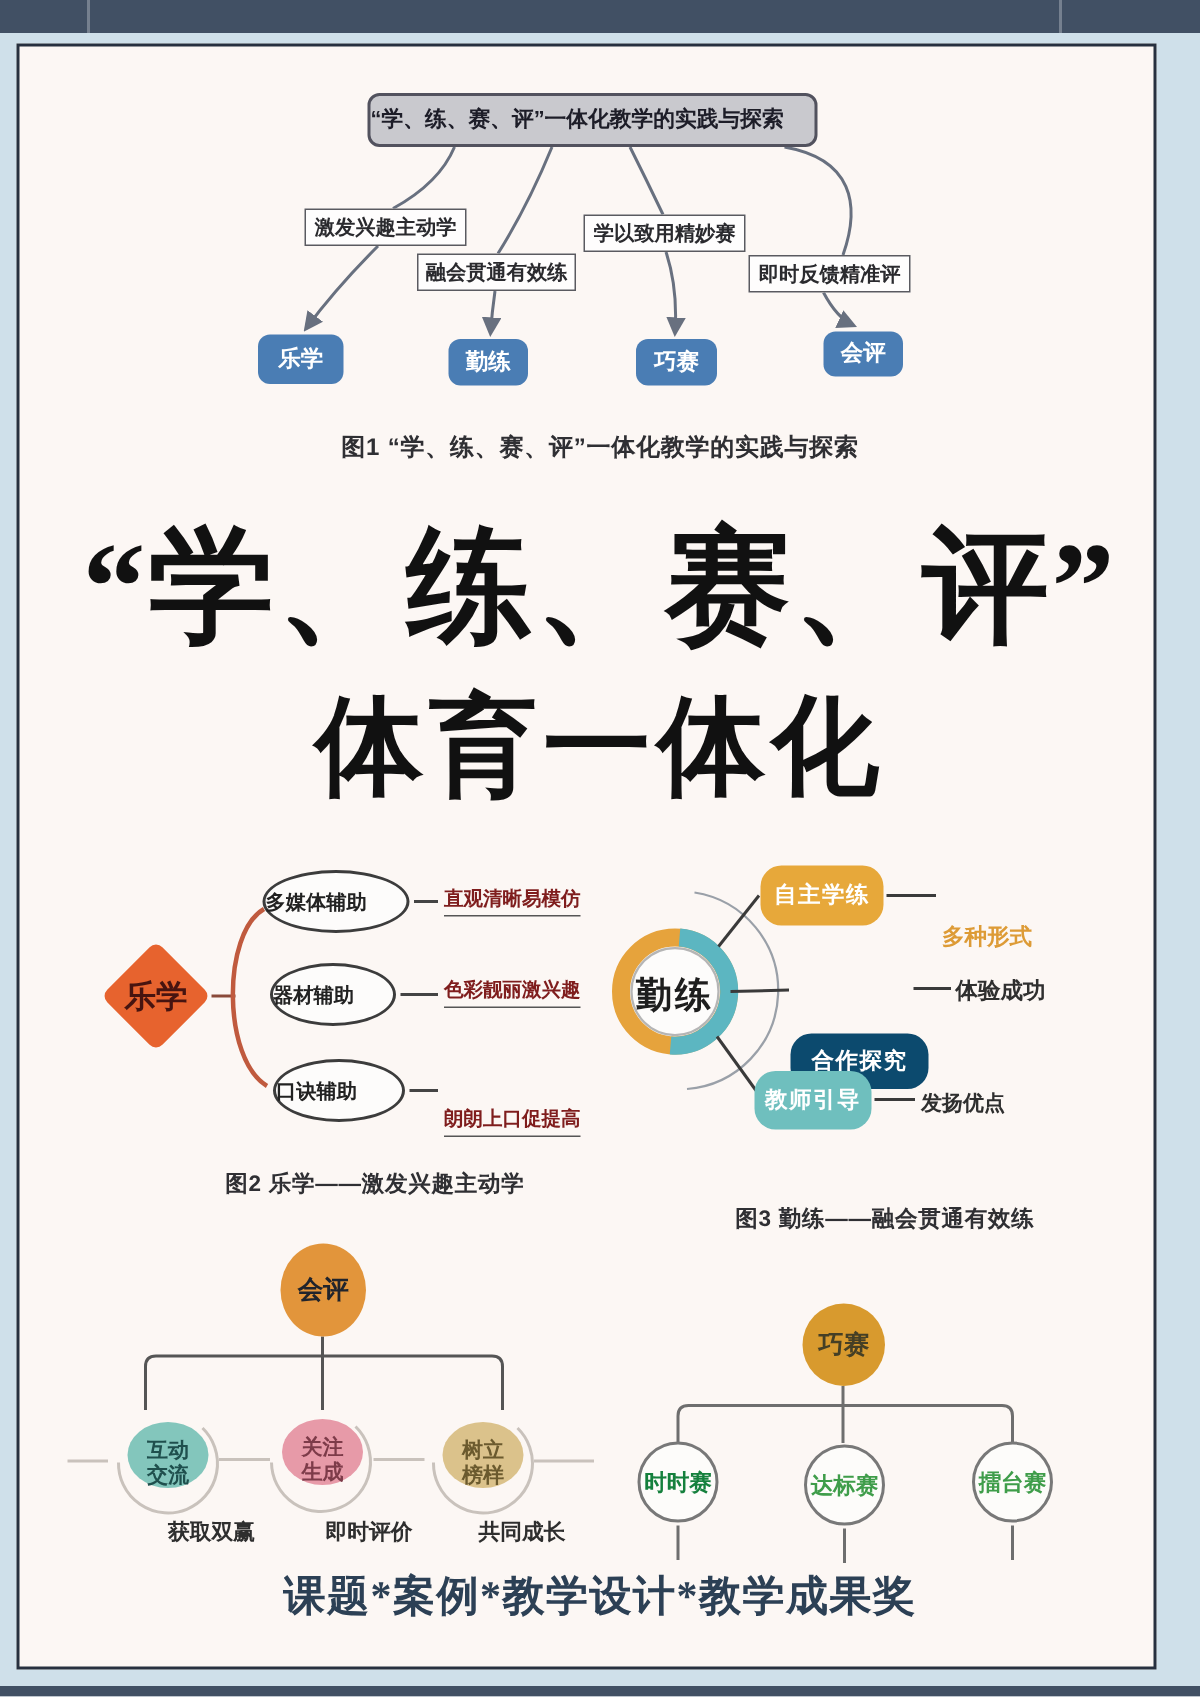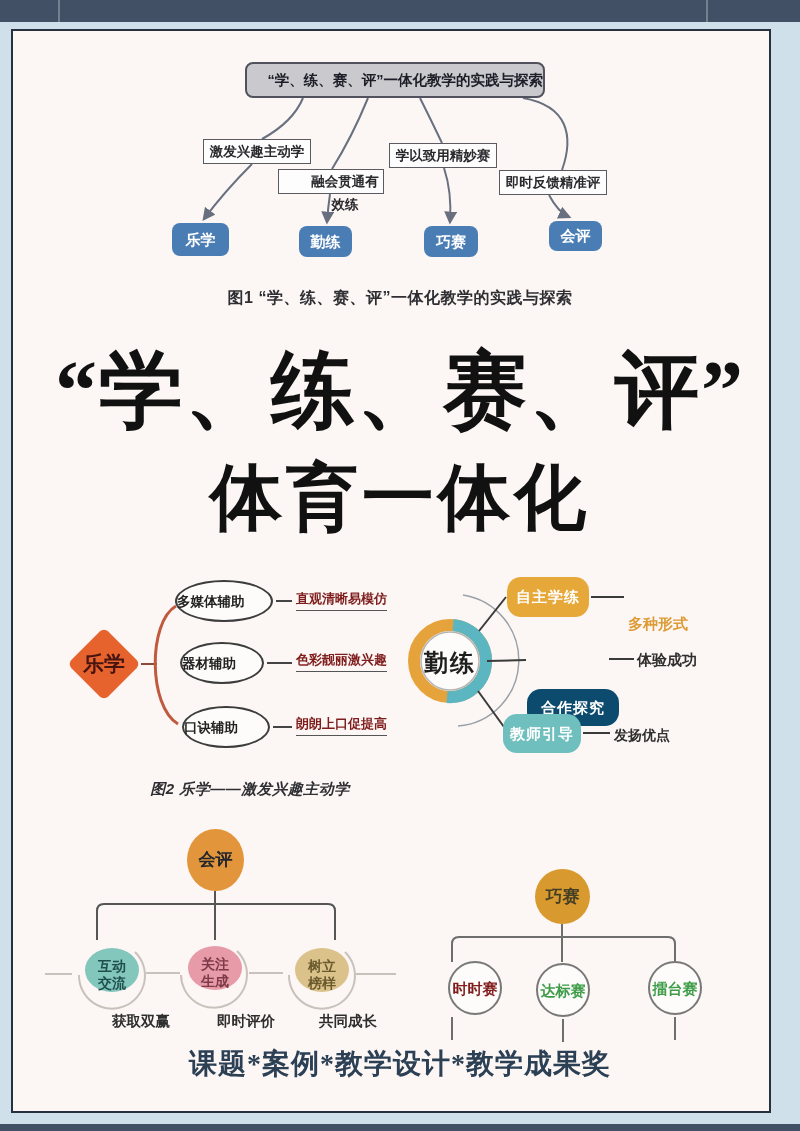--- a/index.html
+++ b/index.html
@@ -6,21 +6,21 @@
   body{font-family:"Liberation Sans",sans-serif;}
   .stage{position:relative;width:800px;height:1131px;background:#cfe0ea;overflow:hidden;}
   .abs{position:absolute;box-sizing:border-box;}
   .strip{background:#415064;}
   .strip-line{background:rgba(255,255,255,.28);}
   .poster{left:11px;top:29px;width:760px;height:1084px;background:#fcf7f4;border:2px solid #27303f;}
   .watermark{left:547px;top:28px;width:226px;height:43px;background:#594651;border-radius:12px;
              color:#fff;font-size:24px;line-height:43px;text-align:center;z-index:30;}
   svg.lines{left:0;top:0;z-index:5;}
   .rootbox{left:245px;top:62px;width:300px;height:36px;background:#c9c9ce;border:2px solid #52525e;
-           border-radius:8px;font-size:14.5px;font-weight:bold;color:#1d1d28;text-align:right;line-height:33px;z-index:6;}
+           border-radius:8px;font-size:14.5px;font-weight:bold;color:#1d1d28;text-align:left;line-height:33px;z-index:6;}
   .wbox{background:#fefdfd;border:1.5px solid #5a5a60;font-size:13.5px;font-weight:bold;color:#2a2a2e;
         text-align:center;line-height:23px;z-index:6;}
   .bluebox{background:#4a7db4;border-radius:8px;color:#fff;font-weight:bold;font-size:15px;
            text-align:center;z-index:6;}
   .caption{font-size:15.5px;font-weight:bold;color:#2f2f33;text-align:center;z-index:6;letter-spacing:.5px;}
   .title-line{left:0;width:800px;text-align:center;font-family:"Liberation Serif",serif;
               font-weight:bold;color:#111;z-index:6;}
   .diamond{left:78px;top:638px;width:52px;height:52px;background:#e7632e;border-radius:6px;
            transform:rotate(45deg);z-index:6;}
   .diamond-label{left:64px;top:650px;width:80px;text-align:center;font-size:21px;font-weight:bold;
@@ -120,21 +120,21 @@
       <path d="M 675 1017 L 675 1040"></path>
     </g>
   </svg>
 
   <div class="abs rootbox">
     <span>“学、练、赛、评”一体化教学的实践与探索</span>
   </div>
   <div class="abs wbox" style="left:203px;top:139px;width:108px;height:25px;">
     <span>激发兴趣主动学</span>
   </div>
-  <div class="abs wbox" style="left:278px;top:169px;width:106px;height:25px;padding-left:28px;">
+  <div class="abs wbox" style="left:278px;top:169px;width:106px;height:25px;">
     <span>融会贯通有效练</span>
   </div>
   <div class="abs wbox" style="left:389px;top:143px;width:108px;height:25px;">
     <span>学以致用精妙赛</span>
   </div>
   <div class="abs wbox" style="left:499px;top:170px;width:108px;height:25px;">
     <span>即时反馈精准评</span>
   </div>
   <div class="abs bluebox" style="left:172px;top:223px;width:57px;height:33px;line-height:33px;">
     <span>乐学</span>
@@ -171,24 +171,24 @@
   </div>
   <div class="abs ellipse" style="left:182px;top:706px;width:88px;height:42px;line-height:40px;font-size:13.5px;">
     <span>口诀辅助</span>
   </div>
   <div class="abs note" style="left:296px;top:590px;">
     <span>直观清晰易模仿</span>
   </div>
   <div class="abs note" style="left:296px;top:651px;">
     <span>色彩靓丽激兴趣</span>
   </div>
-  <div class="abs note" style="left:296px;top:715px;text-align:right;">
+  <div class="abs note" style="left:296px;top:737px;text-align:right;">
     <span>朗朗上口促提高</span>
   </div>
-  <div class="abs caption" style="left:100px;top:780px;width:300px;font-size:15px;font-style:italic;">
+  <div class="abs caption" style="left:100px;top:780px;width:300px;font-size:15px;">
     <span>图2 乐学——激发兴趣主动学</span>
   </div>
 
   <div class="abs qinlian-label">
     <span>勤练</span>
   </div>
   <div class="abs roundnode" style="left:507px;top:577px;width:82px;height:40px;line-height:40px;background:#e7a83a;">
     <span>自主学练</span>
   </div>
   <div class="abs roundnode" style="left:527px;top:641px;width:92px;height:37px;line-height:37px;background:#0c4a6e;margin-top:48px;">
@@ -198,20 +198,23 @@
     <span>教师引导</span>
   </div>
   <div class="abs sidelabel" style="left:628px;top:589px;font-size:15px;color:#dd9b36;margin-top:26px;">
     <span>多种形式</span>
   </div>
   <div class="abs sidelabel" style="left:637px;top:651px;font-size:15px;color:#2f2f2f;">
     <span>体验成功</span>
   </div>
   <div class="abs sidelabel" style="left:614px;top:727px;font-size:14px;color:#2f2f2f;">
     <span>发扬优点</span>
+  </div>
+  <div class="abs caption" style="left:440px;top:803px;width:300px;font-size:15px;">
+    <span>图3 勤练——融会贯通有效练</span>
   </div>
 
   <div class="abs circle" style="left:187px;top:829px;width:57px;height:62px;background:#e2953b;font-size:17px;font-weight:bold;color:#20242c;line-height:62px;">
     <span>会评</span>
   </div>
   <div class="abs circle" style="left:85px;top:948px;width:54px;height:54px;background:#83c6bc;color:#1f4f4d;padding-top:10px;height:44px;">
     <span class="two-line">互动</span>
     <span class="two-line">交流</span>
   </div>
   <div class="abs circle" style="left:188px;top:946px;width:54px;height:54px;background:#e79aa8;color:#7d3b49;padding-top:10px;height:44px;">
@@ -228,21 +231,21 @@
   <div class="abs sidelabel" style="left:210px;top:1012px;width:72px;text-align:center;font-size:14.5px;color:#2e2e2e;">
     <span>即时评价</span>
   </div>
   <div class="abs sidelabel" style="left:312px;top:1012px;width:72px;text-align:center;font-size:14.5px;color:#2e2e2e;">
     <span>共同成长</span>
   </div>
 
   <div class="abs circle" style="left:535px;top:869px;width:55px;height:55px;background:#d89a2e;font-size:17px;font-weight:bold;color:#453f25;line-height:55px;">
     <span>巧赛</span>
   </div>
-  <div class="abs circle" style="left:448px;top:961px;width:54px;height:54px;background:#fdfcfa;border:2px solid #787878;font-size:15px;font-weight:bold;color:#7f1d1d;line-height:52px;">
+  <div class="abs circle" style="left:425px;top:961px;width:54px;height:54px;background:#fdfcfa;border:2px solid #787878;font-size:15px;font-weight:bold;color:#15803d;line-height:52px;">
     <span>时时赛</span>
   </div>
   <div class="abs circle" style="left:536px;top:963px;width:54px;height:54px;background:#fdfcfa;border:2px solid #787878;font-size:15px;font-weight:bold;color:#3f9d4a;line-height:52px;">
     <span>达标赛</span>
   </div>
   <div class="abs circle" style="left:648px;top:961px;width:54px;height:54px;background:#fdfcfa;border:2px solid #787878;font-size:15px;font-weight:bold;color:#3f9d4a;line-height:52px;">
     <span>擂台赛</span>
   </div>
 
   <div class="abs footer">

